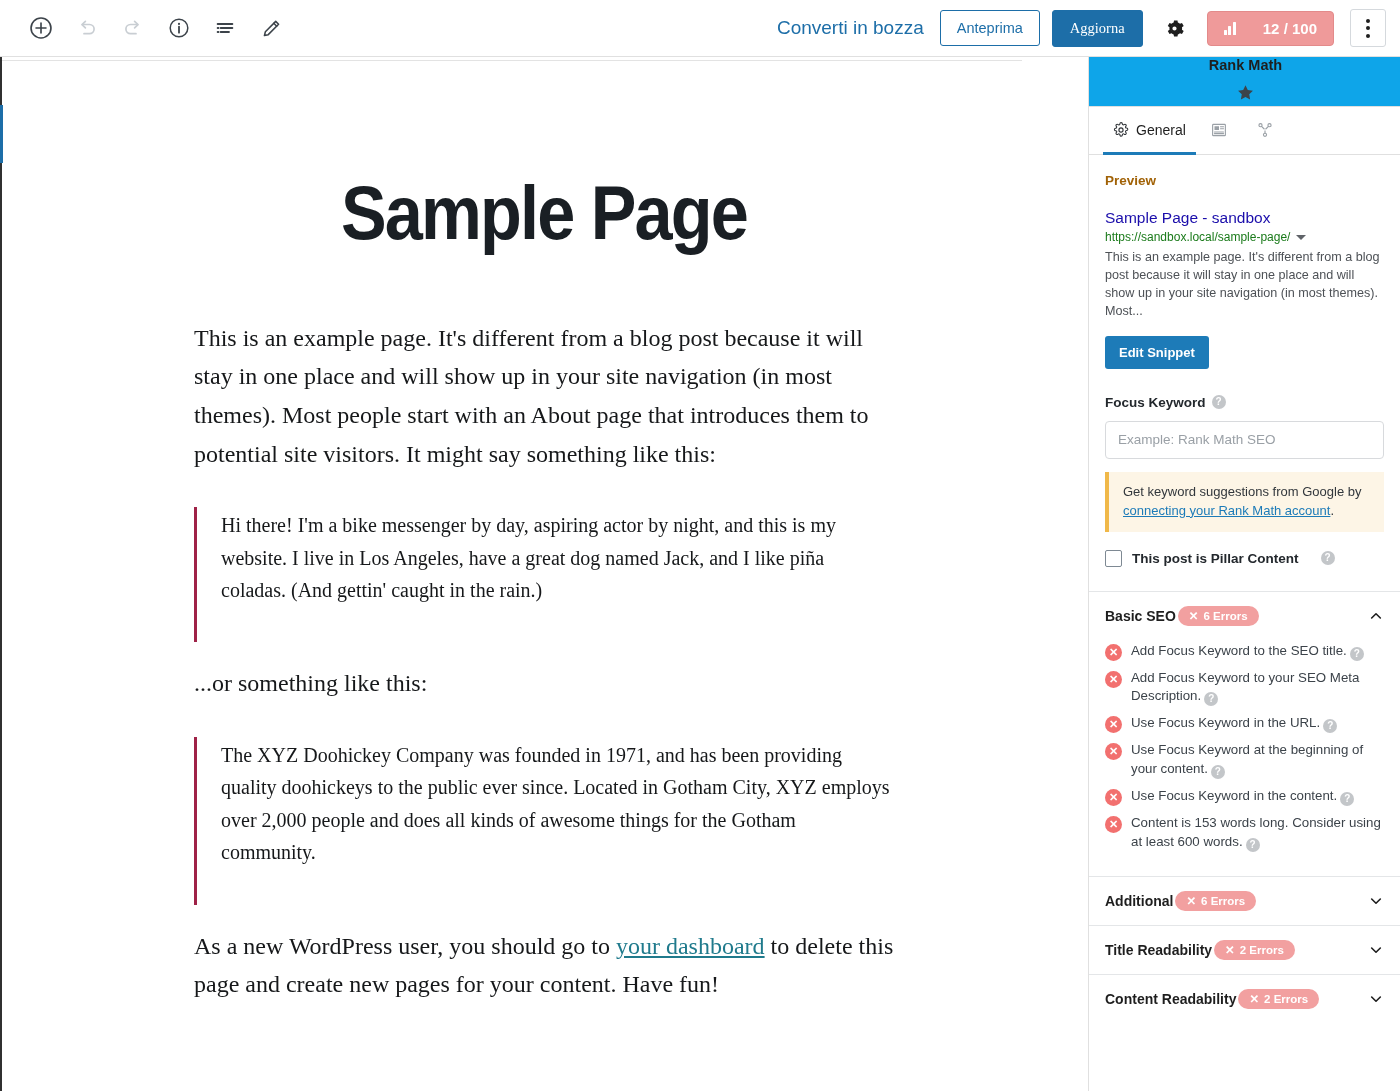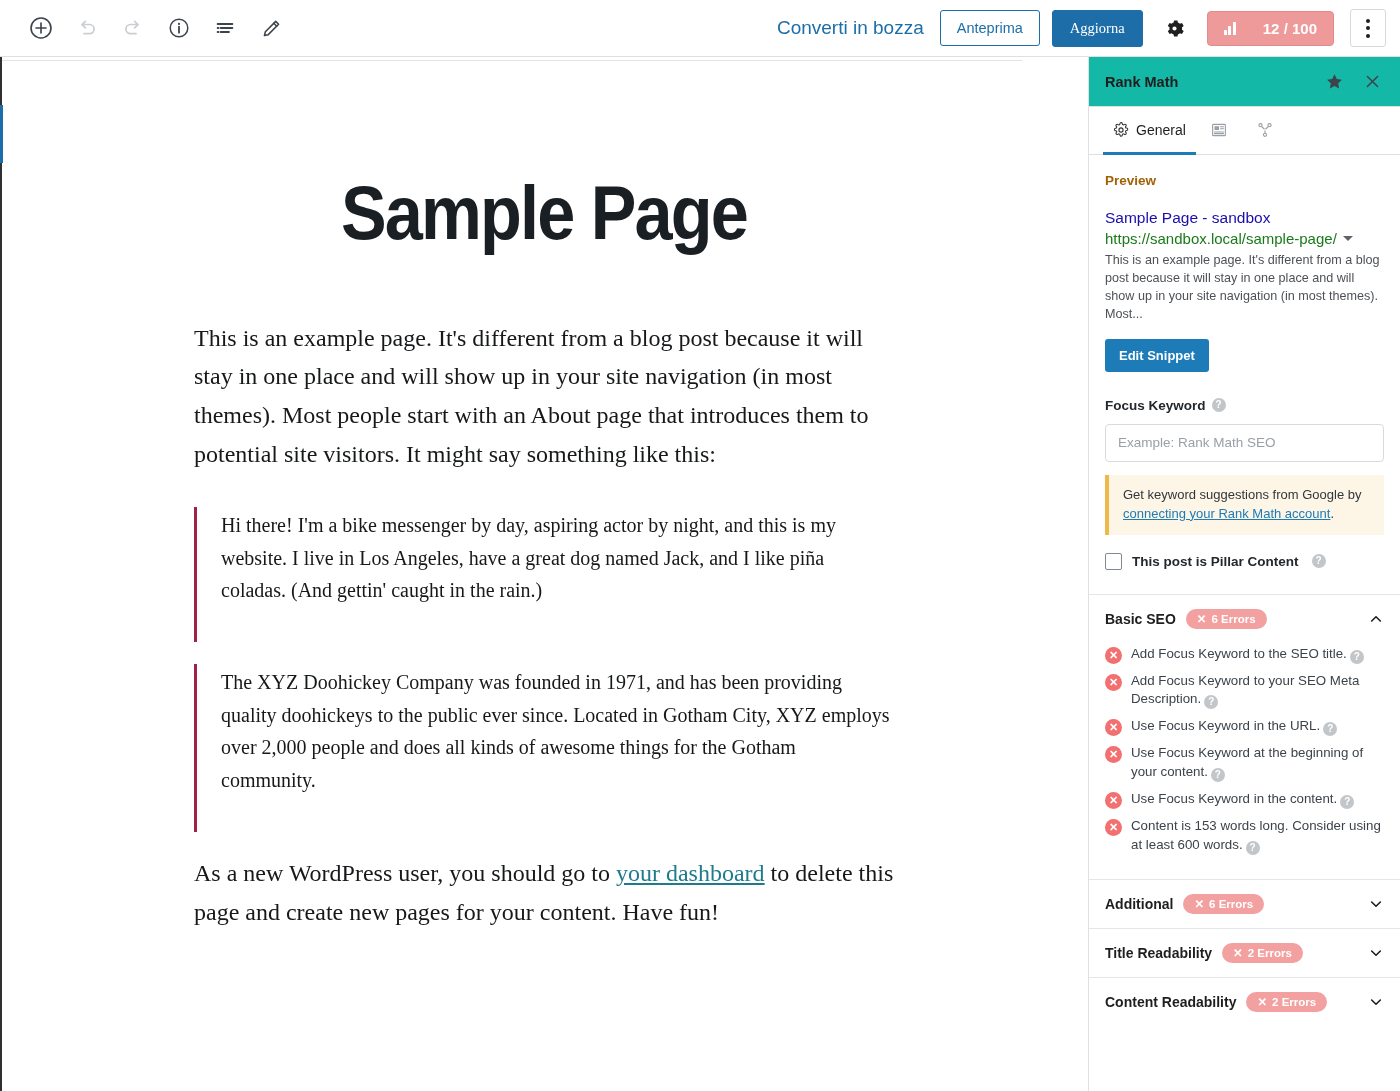--- a/index.html
+++ b/index.html
@@ -100,23 +100,23 @@
     font-size: 20px; line-height: 1.62; color: #16181a; margin: 0;
   }
 
   
   .rm-panel {
     width: 312px; min-width: 312px; background: #fff;
     border-left: 1px solid #e0e0e0; display: flex; flex-direction: column;
     overflow: hidden;
   }
   .rm-header {
-    height: 50px; min-height: 50px; background: #14b8a6;
+    height: 50px; min-height: 50px; background: #0ea5e9;
     border-bottom: 1px solid #e0e0e0;
-    display: flex; align-items: center; padding: 0 14px 0 16px; gap: 10px;
+    display: flex; align-items: center; padding: 0 14px 0 16px; gap: 10px; flex-direction: column;
   }
   .rm-title { font-size: 14.5px; font-weight: bold; color: #1e1e1e; flex: 1; }
   .icon-btn { background: none; border: none; cursor: pointer; display:flex;
     align-items:center; justify-content:center; width: 28px; height: 28px; color: #3c434a; }
 
   .rm-tabs {
     display: flex; align-items: stretch; height: 48px; min-height: 48px;
     background: #fff; border-bottom: 1px solid #e0e0e0; padding: 0 14px;
   }
   .rm-tab {
@@ -127,21 +127,21 @@
   }
   .rm-tab.active { color: #1e1e1e; border-bottom-color: #1d7bb8; }
   .rm-tab.icononly { padding: 0 14px; color: #9aa0a6; }
 
   .rm-scroll { flex: 1; overflow: hidden; }
   .rm-section { padding: 18px 16px 4px 16px; }
   .rm-label { font-size: 13.5px; font-weight: bold; color: #a16207; margin-bottom: 20px; }
 
   .snippet-title { font-size: 15.5px; color: #1a0dab; line-height: 1.25; cursor: pointer;
      margin-bottom: 3px; }
-  .snippet-url { font-size: 15px; color: #1a7a1a; display:flex; align-items:center; gap: 6px; }
+  .snippet-url { font-size: 12px; color: #1a7a1a; display:flex; align-items:center; gap: 6px; }
   .snippet-caret { width:0;height:0;border-left:5px solid transparent;border-right:5px solid transparent;
      border-top:5px solid #5f6368; display:inline-block; cursor:pointer; }
   .snippet-desc { font-size: 12.6px; line-height: 1.42; color: #4d5156; margin-top: 5px; }
   .edit-snippet {
     margin-top: 15px; background: #1d7bb8; border: none; color: #fff;
     font-size: 13px; font-weight: bold; padding: 9px 14px; border-radius: 3px;
     cursor: pointer; font-family: inherit;
   }
 
   .fk-head { display:flex; align-items:center; gap:6px; font-size:13.5px;
@@ -161,25 +161,25 @@
     margin-top: 13px; background: #fdf5e6; border-left: 4px solid #f0b849;
     padding: 11px 14px; font-size: 13px; line-height: 1.45; color: #32373c;
   }
   .notice a { color: #1d7bb8; }
   .pillar-row { display: flex; align-items: center; gap: 10px; margin: 18px 0 20px 0; }
   .checkbox {
     width: 17px; height: 17px; border: 1.5px solid #7e8993; border-radius: 2px;
     background: #fff; cursor: pointer; flex: none;
   }
   .pillar-label { font-size: 13.5px; font-weight: bold; color: #23282d; display:flex;
-     align-items:center; gap:13px; }
+     align-items:center; gap:22px; }
 
   .acc { border-top: 1px solid #e4e6e8; }
   .acc-head {
-    display: flex; align-items: center; gap: 10px; padding: 14px 16px;
+    display: flex; align-items: center; gap: 2px; padding: 14px 16px;
     cursor: pointer; background: #fff;
   }
   .acc-name { font-size: 14px; font-weight: bold; color: #1e1e1e; }
   .err-badge {
     background: #f2a0a0; color: #fff; font-size: 11.5px; font-weight: bold;
     border-radius: 11px; padding: 3px 11px; display: inline-flex; align-items: center; gap: 5px;
   }
   .chev { margin-left: auto; color: #1e1e1e; display:flex; }
   .acc-body { padding: 2px 16px 16px 16px; }
   .err-item {
@@ -289,20 +289,21 @@
       <div class="doc">
 
         <div class="post-title">Sample Page</div>
 
         <p class="para">This is an example page. It's different from a blog post because it will stay in one place and will show up in your site navigation (in most themes). Most people start with an About page that introduces them to potential site visitors. It might say something like this:</p>
 
         <blockquote class="quote">
           <p>Hi there! I'm a bike messenger by day, aspiring actor by night, and this is my website. I live in Los Angeles, have a great dog named Jack, and I like piña coladas. (And gettin' caught in the rain.)</p>
         </blockquote>
 
+        <p class="para">...or something like this:</p>
 
         <blockquote class="quote">
           <p>The XYZ Doohickey Company was founded in 1971, and has been providing quality doohickeys to the public ever since. Located in Gotham City, XYZ employs over 2,000 people and does all kinds of awesome things for the Gotham community.</p>
         </blockquote>
 
         <p class="para">
           <span>As a new WordPress user, you should go to </span><a href="#">your dashboard</a><span> to delete this page and create new pages for your content. Have fun!</span>
         </p>
 
       </div>

